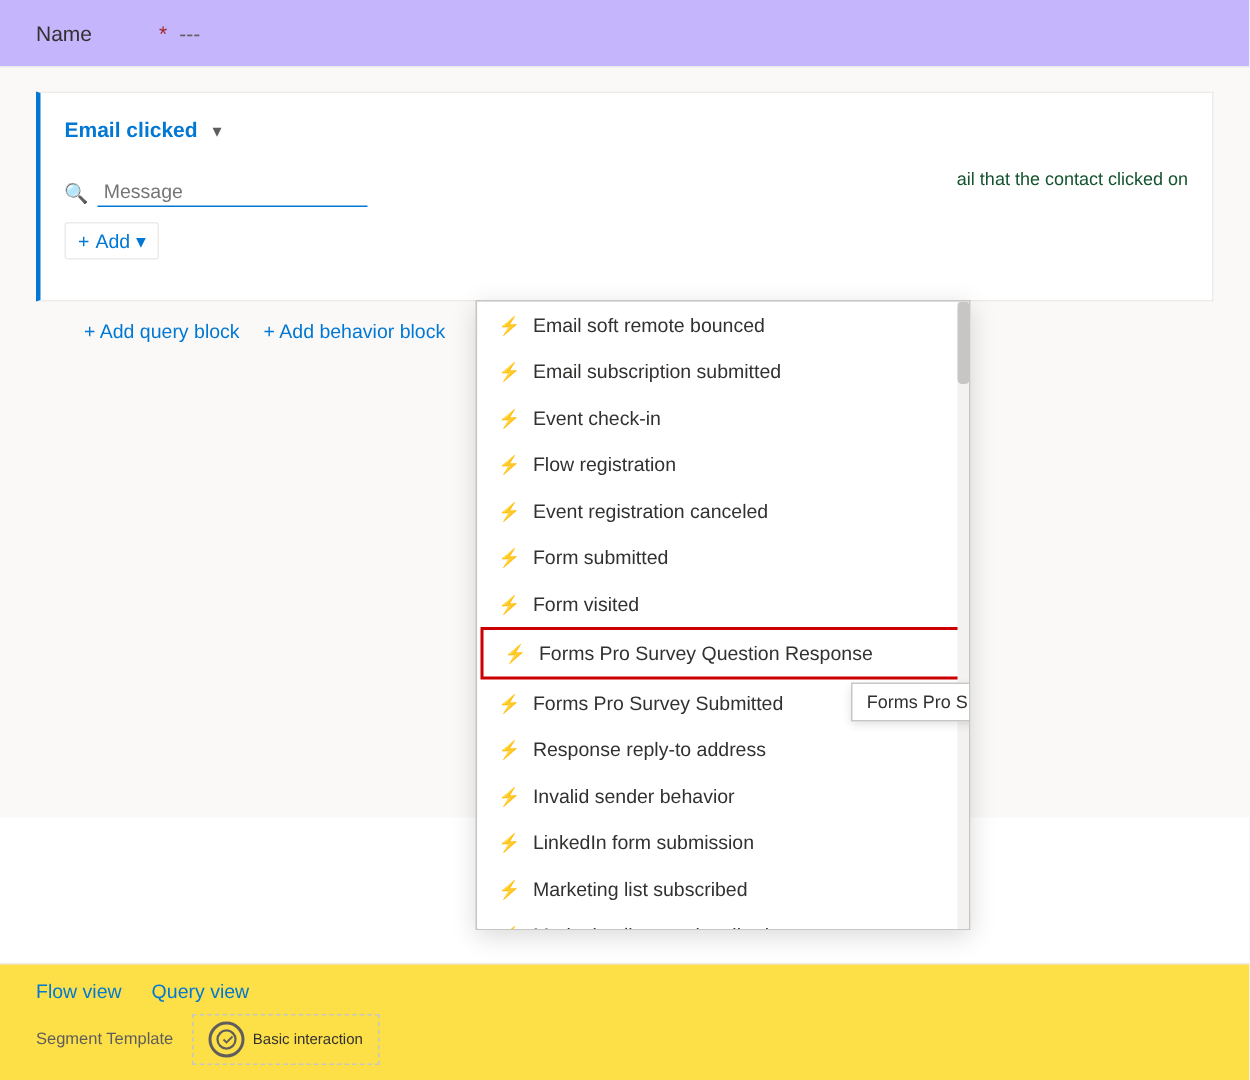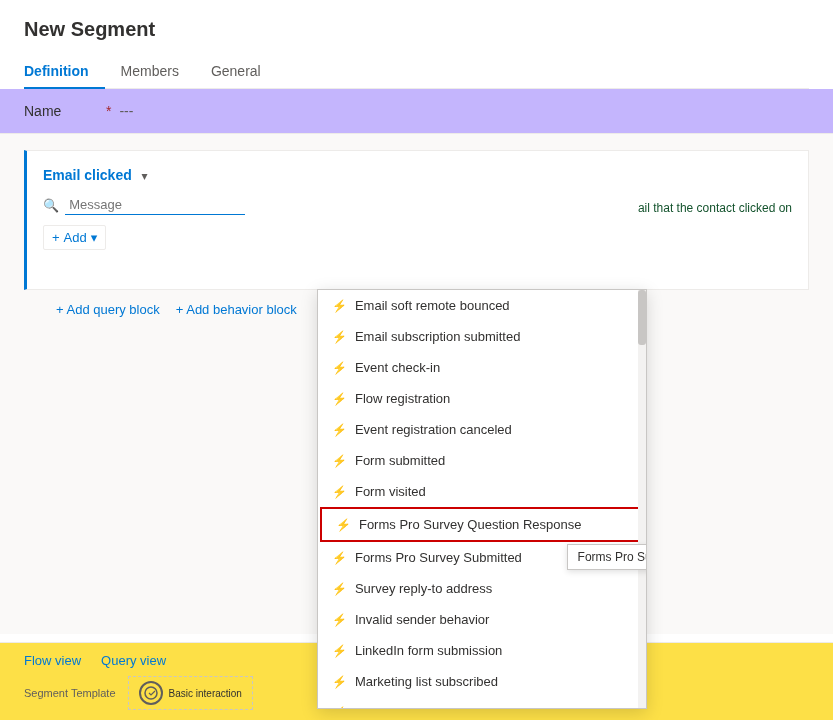--- a/index.html
+++ b/index.html
@@ -79,21 +79,21 @@
       border-left: 3px solid #0078d4;
       padding: 16px;
       margin-bottom: 12px;
       position: relative;
       min-height: 140px;
     }
     .block-header {
       display: flex;
       align-items: center;
       justify-content: space-between;
-      margin-bottom: 12px;
+      margin-bottom: 24px;
     }
     .block-title {
       color: #0078d4;
       font-size: 14px;
       font-weight: 600;
       cursor: pointer;
     }
     .block-title-arrow {
       color: #605e5c;
       margin-left: 6px;
@@ -249,28 +249,20 @@
     .dropdown-scrollable {
       position: relative;
       overflow: hidden;
     }
   </style>
 </head>
 <body>
 
 <div class="page-container">
 
-  <div class="page-header">
-    <div class="page-title">New Segment</div>
-    <div class="tabs-bar">
-      <div class="tab active">Definition</div>
-      <div class="tab">Members</div>
-      <div class="tab">General</div>
-    </div>
-  </div>
 
   <div class="name-row">
     <span class="name-label">Name</span>
     <span class="required-star">*</span>
     <span class="name-value">---</span>
   </div>
 
   <div class="main-content">
 
     <div class="segment-block">
@@ -334,21 +326,21 @@
           <span>Forms Pro Survey Question Response</span>
         </div>
 
         <div class="dropdown-item" style="position: relative;">
           <span class="bolt-icon">⚡</span>
           <span>Forms Pro Survey Submitted</span>
           <span class="tooltip-box" style="position: absolute; right: -148px; top: 2px; z-index: 300; font-size: 12px; white-space: nowrap;">Forms Pro Survey Question Response</span>
         </div>
         <div class="dropdown-item">
           <span class="bolt-icon">⚡</span>
-          <span>Survey reply-to address</span>
+          <span>Response reply-to address</span>
         </div>
         <div class="dropdown-item">
           <span class="bolt-icon">⚡</span>
           <span>Invalid sender behavior</span>
         </div>
         <div class="dropdown-item">
           <span class="bolt-icon">⚡</span>
           <span>LinkedIn form submission</span>
         </div>
         <div class="dropdown-item">

